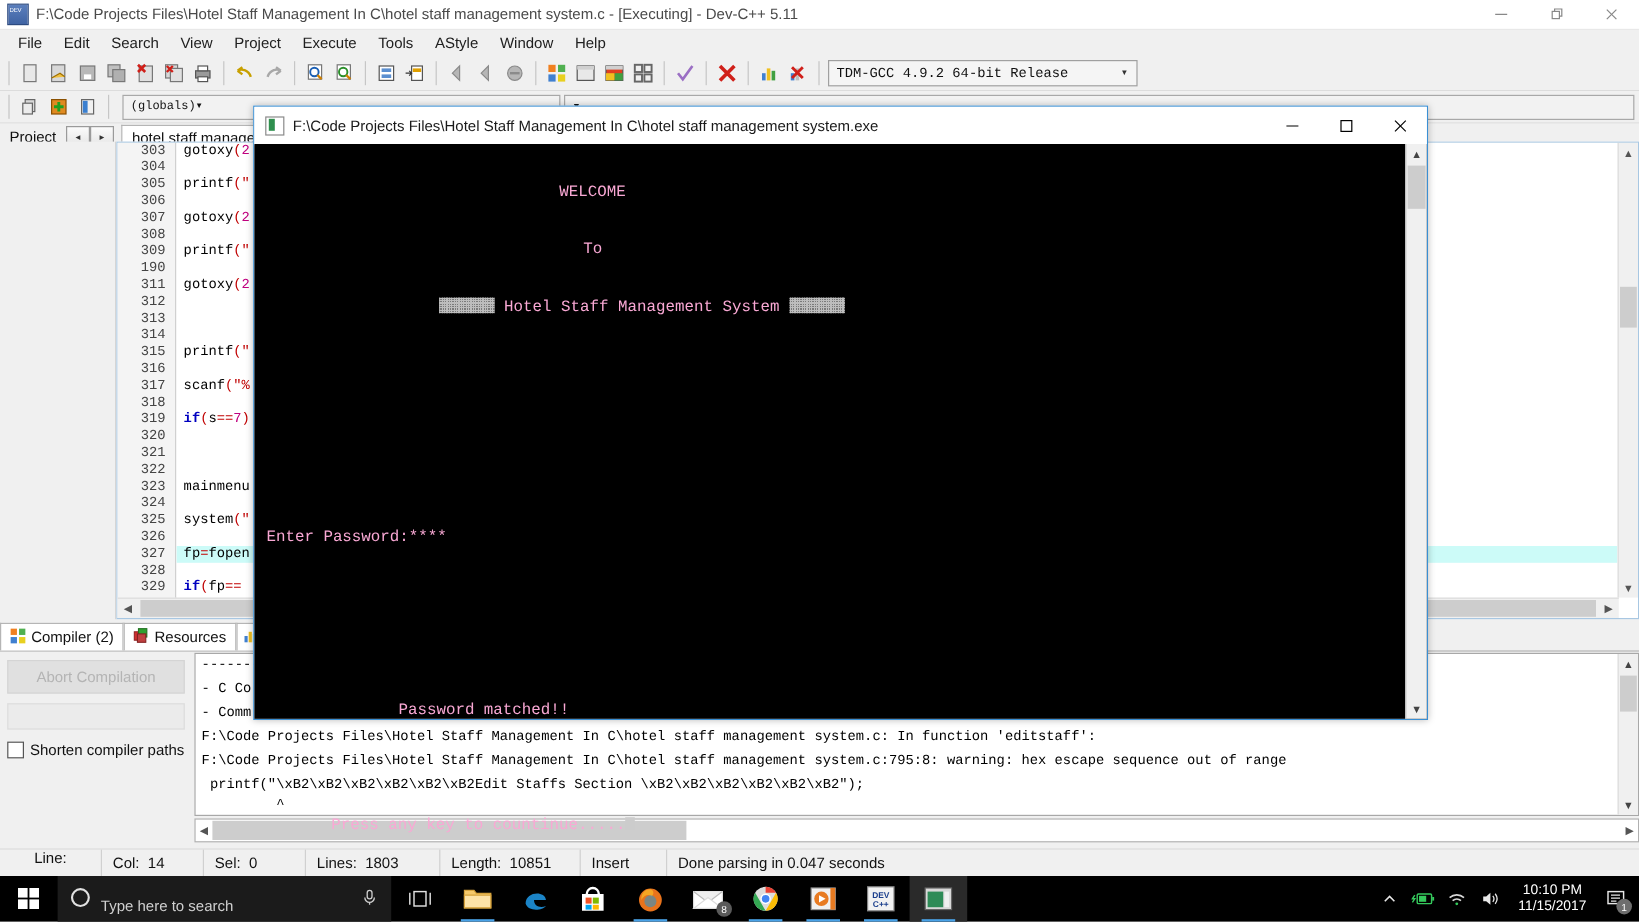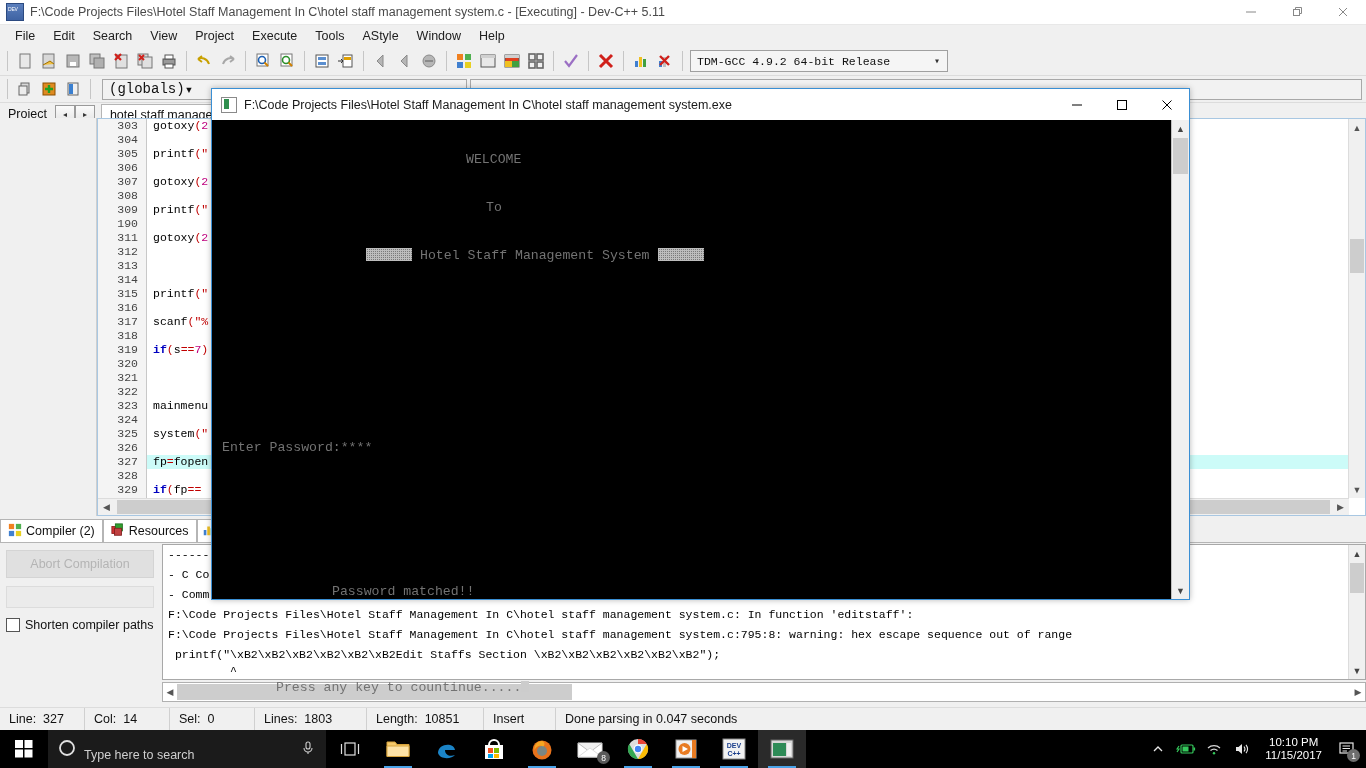--- a/index.html
+++ b/index.html
@@ -32,21 +32,21 @@
   .tbtn{width:24px;height:24px;display:flex;align-items:center;justify-content:center;position:relative;}
   .tsep{width:1px;height:20px;background:#c6c6c6;margin:0 5px;}
   .combo{height:20px;background:#f5f5f5;border:1px solid #a0a0a0;display:flex;align-items:center;padding:0 2px 0 6px;
          font-family:"Liberation Mono",monospace;font-size:11.5px;color:#111;}
   .combo .cv{flex:1;white-space:nowrap;overflow:hidden;}
   .combo .arrow{width:16px;text-align:center;color:#333;font-size:10px;}
 
   
   .toolbar2{height:26px;background:#f0f0f0;display:flex;align-items:center;padding-left:2px;border-bottom:1px solid #dcdcdc;}
   .combo2{height:19px;width:355px;background:#f2f2f2;border:1px solid #a8a8a8;display:flex;align-items:center;padding:0 2px 0 6px;
-         font-family:"Liberation Mono",monospace;font-size:14px;color:#111;margin-left:6px;}
+         font-family:"Liberation Mono",monospace;font-size:10px;color:#111;margin-left:6px;}
   .combo3{height:19px;flex:1;background:#f2f2f2;border:1px solid #a8a8a8;display:flex;align-items:center;padding:0 2px 0 6px;
          font-family:"Liberation Mono",monospace;font-size:11px;color:#111;margin-left:3px;margin-right:4px;}
 
   
   .projbar{height:22px;display:flex;align-items:center;background:#f0f0f0;}
   .projbar .plabel{padding:0 8px;font-size:12.5px;color:#111;}
   .spin{width:18px;height:17px;border:1px solid #9a9a9a;background:linear-gradient(#fbfbfb,#e3e3e3);
         display:flex;align-items:center;justify-content:center;font-size:8px;color:#333;}
   .tabstrip{flex:1;display:flex;align-items:flex-end;height:22px;border-bottom:1px solid #b5b5b5;margin-left:6px;}
   .etab{height:20px;padding:0 8px;display:flex;align-items:center;font-size:12.5px;color:#111;background:#fff;border:1px solid #b5b5b5;border-bottom:none;}
@@ -94,21 +94,21 @@
   
   .console{position:absolute;left:211px;top:88px;width:979px;height:512px;background:#fff;
            border:1px solid #3a8fd4;box-sizing:border-box;box-shadow:0 0 6px rgba(0,0,0,.28);}
   .console-title{height:31px;background:#fff;display:flex;align-items:center;border-bottom:1px solid #fff;}
   .ct-icon{width:14px;height:14px;margin:0 7px 0 9px;flex:none;background:#fff;border:1px solid #8a8a8a;position:relative;}
   .ct-icon:after{content:"";position:absolute;left:2px;top:1px;width:5px;height:10px;background:#2f8f4e;}
   .ct-title{font-size:12.5px;color:#1a1a1a;white-space:nowrap;}
   .cwin-btn{width:45px;height:30px;display:flex;align-items:center;justify-content:center;color:#000;}
   .console-body{position:absolute;left:0;top:31px;right:0;bottom:0;background:#000;}
   .con-text{position:absolute;left:10px;top:0;right:22px;bottom:0;
-            font-family:"Liberation Mono",monospace;font-size:13.2px;color:#737373;
+            font-family:"Liberation Mono",monospace;font-size:13.2px;color:#f9a8d4;
             line-height:16px;white-space:pre;}
   .con-scroll{position:absolute;right:0;top:0;bottom:0;width:17px;background:#f0f0f0;border-left:1px solid #c0c0c0;}
   .con-scroll .ab{height:17px;display:flex;align-items:center;justify-content:center;color:#444;font-size:9px;}
   .con-thumb{position:absolute;left:1px;width:15px;background:#cdcdcd;}
   .shade{display:inline-block;background-image:
       repeating-linear-gradient(0deg,#bdbdbd 0 1px,transparent 1px 2px),
       repeating-linear-gradient(90deg,#bdbdbd 0 1px,transparent 1px 2px);
       background-color:#7a7a7a;}
   .caret{display:inline-block;width:8px;height:11px;background:#cccccc;vertical-align:-1px;}
 
@@ -513,21 +513,21 @@
       </div>
 
       <div class="bp-hscroll">
         <div style="width:14px;text-align:center;color:#555;font-size:9px;">◀</div>
         <div style="width:395px;height:16px;background:#cdcdcd;"></div>
         <div style="margin-left:auto;width:14px;text-align:center;color:#555;font-size:9px;">▶</div>
       </div>
     </div>
 
     <div class="statusbar">
-      <div class="sb-cell" style="width:85px;box-sizing:border-box;">
+      <div class="sb-cell" style="width:85px;box-sizing:border-box;flex-direction:column;">
         <span>Line:</span>&nbsp;&nbsp;
         <span>327</span>
       </div>
       <div class="sb-cell" style="width:85px;box-sizing:border-box;">
         <span>Col:</span>&nbsp;&nbsp;
         <span>14</span>
       </div>
       <div class="sb-cell" style="width:85px;box-sizing:border-box;">
         <span>Sel:</span>&nbsp;&nbsp;
         <span>0</span>

